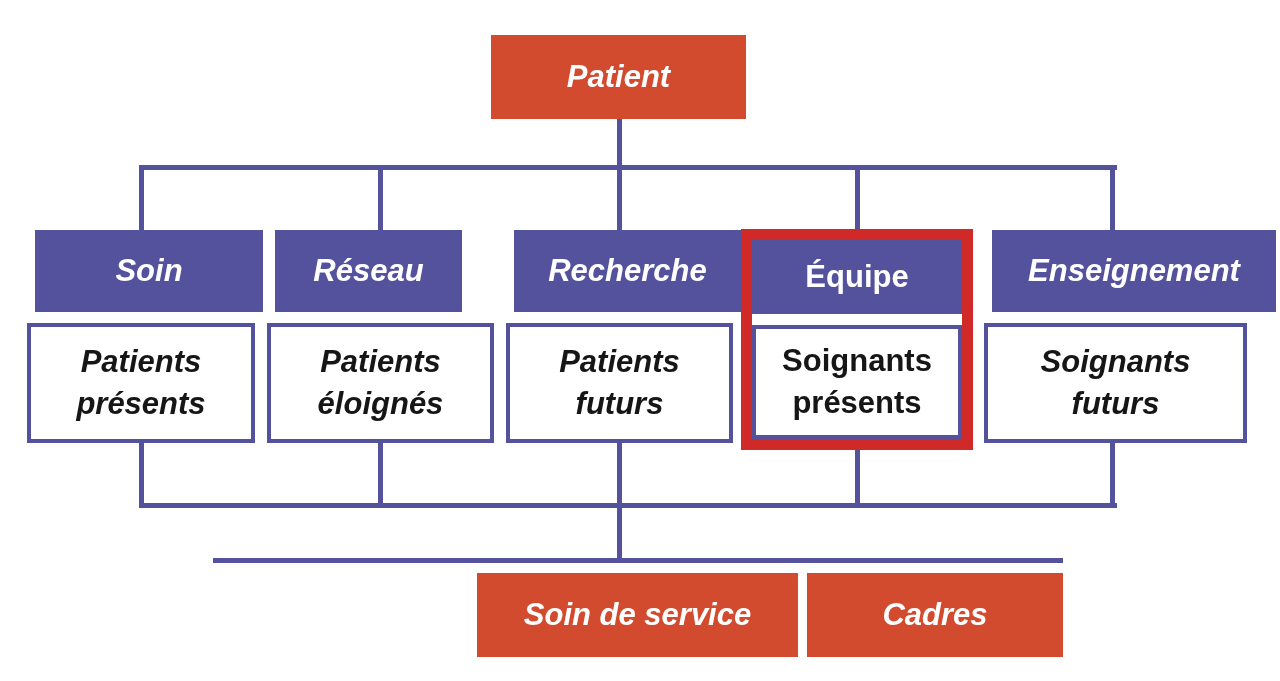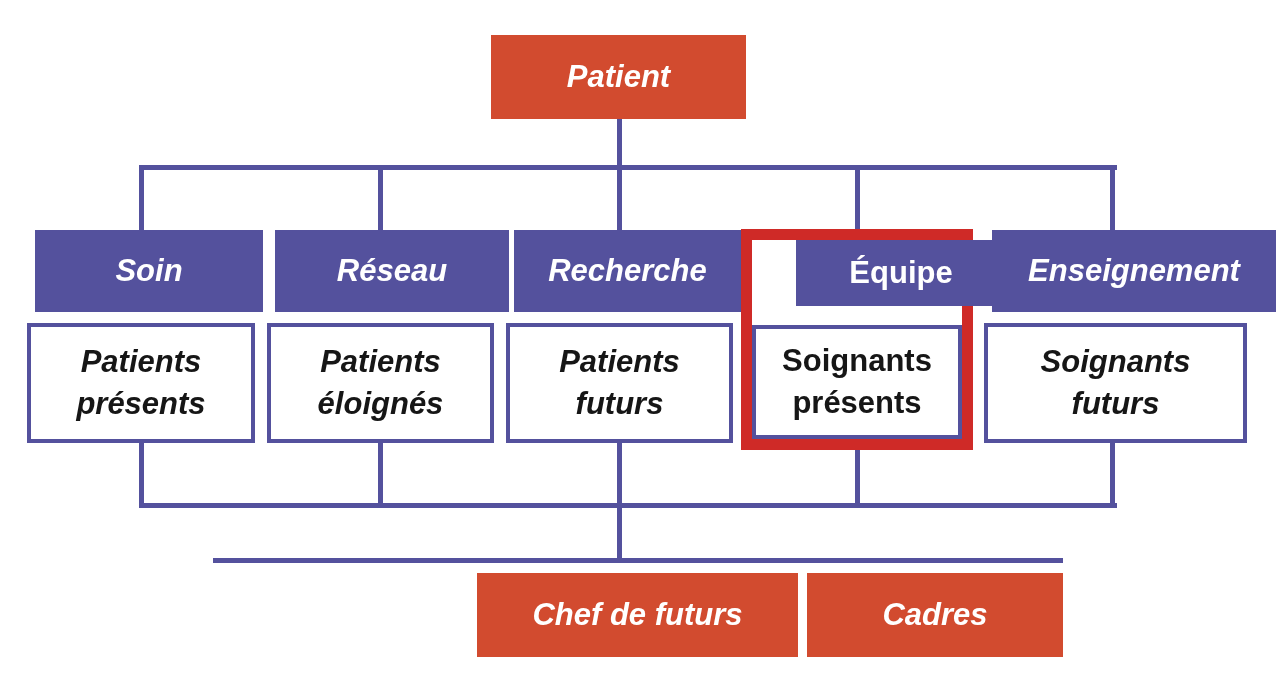--- a/index.html
+++ b/index.html
@@ -9,32 +9,32 @@
   }
   .line { position:absolute; background:#54519D; }
   .box  { position:absolute; display:flex; align-items:center; justify-content:center;
           text-align:center; box-sizing:border-box;font-style:italic; }
   .root { background:#D24B2F; color:#ffffff; font-size:31px;
           left:491px; top:35px; width:255px; height:84px; }
   .hdr  { background:#54519D; color:#ffffff; font-size:31px; top:230px; height:82px;margin-left:8px; }
   .sub  { background:#ffffff; border:4px solid #54519D; color:#161616; font-size:31px;
           line-height:42px; top:323px; height:120px; flex-direction:column; }
   .hdr-soin        { left:27px;  width:228px; }
-  .hdr-reseau      { left:267px; width:234px; }
+  .hdr-reseau      { left:267px; width:187px; }
   .hdr-recherche   { left:506px; width:227px; }
   .hdr-enseignement{ left:984px; width:284px; }
   .sub-soin        { left:27px;  width:228px; }
   .sub-reseau      { left:267px; width:227px; }
   .sub-recherche   { left:506px; width:227px; }
   .sub-enseignement{ left:984px; width:263px; }
   .frame { position:absolute; left:741px; top:229px; width:232px; height:221px;
            border:11px solid #CF2A27; box-sizing:border-box; background:#ffffff; }
-  .frame .hdr-in { position:absolute; left:0; top:0; width:210px; height:66px;
+  .frame .hdr-in { position:absolute; left:0; top:0; width:210px; height:74px;
           background:#54519D; color:#ffffff; font-size:31px;
-          display:flex; align-items:center; justify-content:center;margin-left:44px; }
+          display:flex; align-items:center; justify-content:center; }
   .frame .sub-in { position:absolute; left:0; top:85px; width:210px; height:114px;
           background:#ffffff; border:4px solid #54519D; box-sizing:border-box;
           color:#161616; font-size:31px; line-height:42px;
           display:flex; flex-direction:column; align-items:center; justify-content:center; text-align:center; }
   .btm  { background:#D24B2F; color:#ffffff; font-size:31px; top:573px; height:84px; }
   .btm-adjoints { left:213px; width:254px; }
   .btm-chef     { left:477px; width:321px; }
   .btm-cadres   { left:807px; width:256px; }
 </style>
 </head>
@@ -88,16 +88,16 @@
   <div class="line" style="left:139px;top:443px;width:5px;height:60px"></div>
   <div class="line" style="left:378px;top:443px;width:5px;height:60px"></div>
   <div class="line" style="left:617px;top:443px;width:5px;height:60px"></div>
   <div class="line" style="left:855px;top:450px;width:5px;height:53px"></div>
   <div class="line" style="left:1110px;top:443px;width:5px;height:60px"></div>
 
   <div class="line" style="left:139px;top:503px;width:978px;height:5px"></div>
   <div class="line" style="left:617px;top:508px;width:5px;height:52px"></div>
   <div class="line" style="left:213px;top:558px;width:850px;height:5px"></div>
 
-  <div class="box btm btm-chef">Chef de futurs</div>
+  <div class="box btm btm-chef">Soin de service</div>
   <div class="box btm btm-cadres">Cadres</div>
 
 </div>
 
 </body></html>

